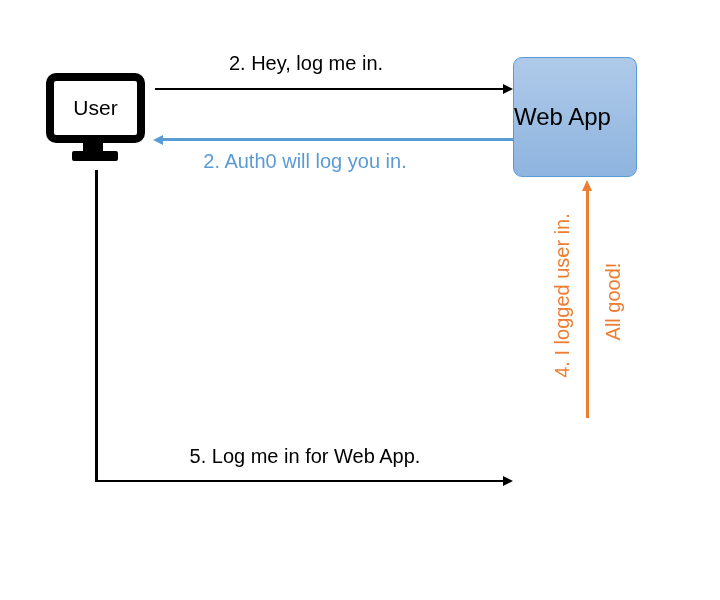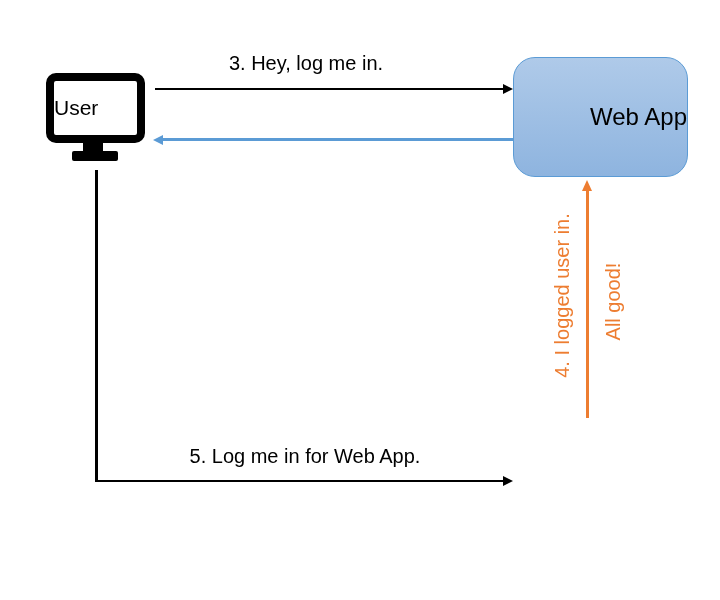--- a/index.html
+++ b/index.html
@@ -13,42 +13,42 @@
     background:var(--background,#ffffff);
     overflow:hidden;
   }
   
   .monitor-screen{
     position:absolute;left:46px;top:73px;
     width:83px;height:54px;
     border:8px solid var(--black,#000);
     border-radius:10px;
     background:#fff;
-    display:flex;align-items:center;
+    display:flex;align-items:center;justify-content:center;
   }
   .monitor-screen .node-label{
     font-size:21px;color:var(--black,#000);
   }
   .monitor-neck{
     position:absolute;left:83px;top:141px;
     width:20px;height:11px;
     background:var(--black,#000);
   }
   .monitor-base{
     position:absolute;left:72px;top:151px;
     width:46px;height:10px;
     background:var(--black,#000);
     border-radius:2px;
   }
   
   .node-box{
     position:absolute;
-    width:175px;
-    border-radius:22px;
-    display:flex;align-items:center;justify-content:flex-end;
+    width:124px;
+    border-radius:9px;
+    display:flex;align-items:center;justify-content:flex-start;
     box-sizing:border-box;
   }
   .node-box .node-label{
     font-size:24px;color:var(--black,#000);
   }
   .webapp-box{
     left:513px;top:57px;height:120px;
     border:1.5px solid var(--webapp_border,#5B9BD5);
     background:linear-gradient(to bottom,var(--webapp_fill_top,#AFCAE9),var(--webapp_fill_bottom,#8EB4DF));
   }
@@ -106,24 +106,25 @@
   <div class="monitor-neck"></div>
   <div class="monitor-base"></div>
 
   <div class="node-box webapp-box">
     <span class="node-label">Web App</span>
   </div>
 
 
   <div class="line m1-line"></div>
   <div class="tri tri-right m1-head"></div>
-  <div class="msg-label m1-label">3. Hey, log me in.</div>
+  <div class="msg-label m1-label">2. Hey, log me in.</div>
 
   <div class="line m2-line"></div>
   <div class="tri tri-left m2-head"></div>
+  <div class="msg-label m2-label">2. Auth0 will log you in.</div>
 
   <div class="line m3-vline"></div>
   <div class="line m3-hline"></div>
   <div class="tri tri-right m3-head"></div>
   <div class="msg-label m3-label">5. Log me in for Web App.</div>
 
   <div class="line m4-line"></div>
   <div class="tri tri-up m4-head"></div>
   <div class="msg-label m4-label">4. I logged user in.</div>
   <div class="msg-label m4b-label">All good!</div>

